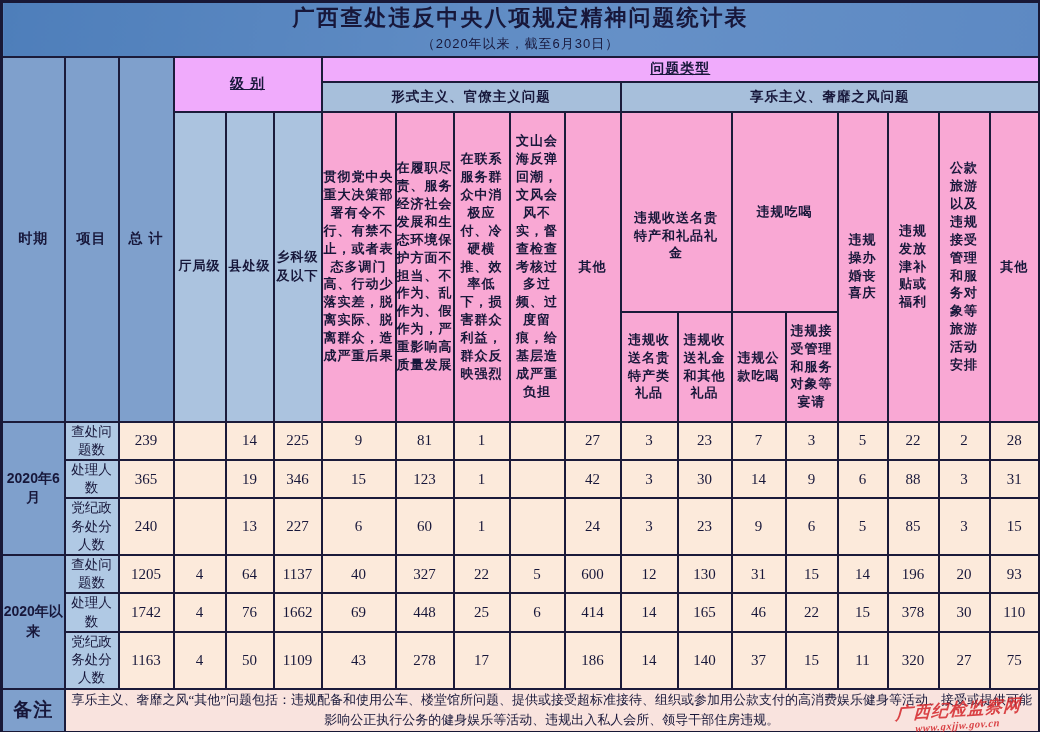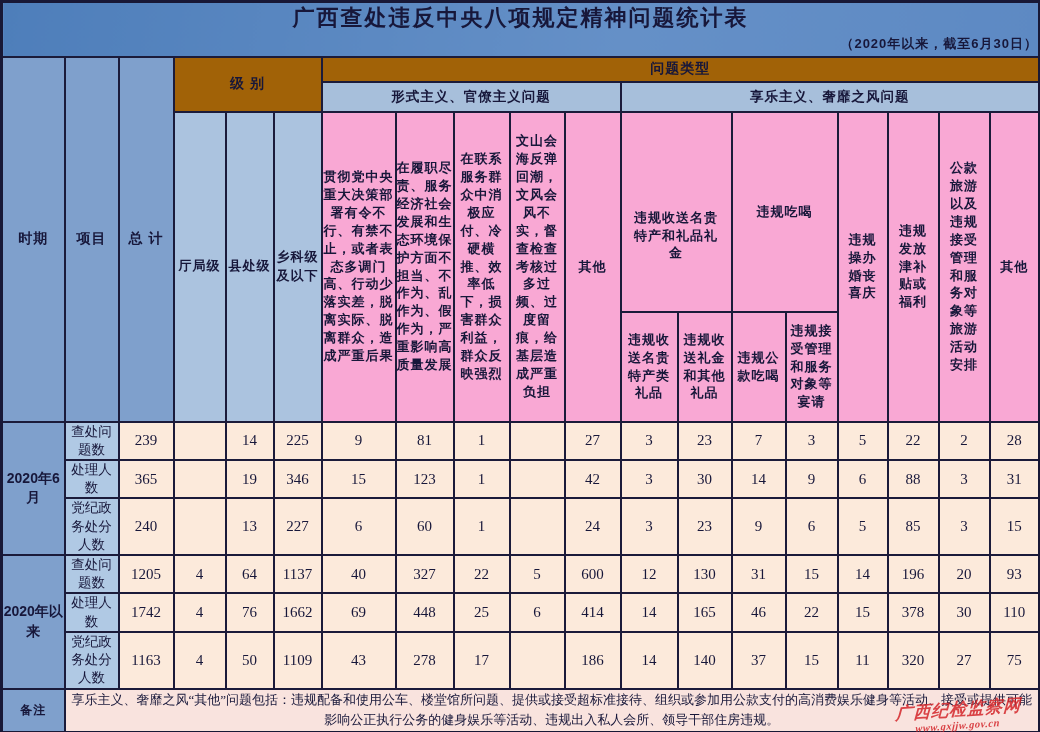--- a/index.html
+++ b/index.html
@@ -27,25 +27,25 @@
   }
   
   .t-title{
     background:linear-gradient(100deg,#4e7eba,#6590c7 60%,#5d89c3);
     color:#ffffff;
   }
   .t-title .big{
     font-size:22px;font-weight:bold;letter-spacing:2px;line-height:1.2;
   }
   .t-title .sub{
-    font-size:13px;font-weight:bold;letter-spacing:1px;margin-top:4px;text-align:right;
+    font-size:13px;font-weight:normal;letter-spacing:1px;margin-top:4px;
   }
   
   .h-dark{background:#7fa0cc;font-weight:bold;font-size:14px;letter-spacing:1px;}
-  .h-mid{background:#a16207;font-weight:bold;font-size:14px;letter-spacing:1px;}
+  .h-mid{background:#f0abfc;font-weight:bold;font-size:14px;letter-spacing:1px;text-decoration:underline;}
   .h-mid2{background:#a7bfdb;font-weight:bold;font-size:13.5px;letter-spacing:1px;}
   .h-sub{background:#abc3df;font-size:13px;letter-spacing:1px;line-height:1.4;padding:0 3px;}
   .h-light{
     background:#f9a8d4;
     font-family:"Liberation Serif", serif;
     font-size:13px;letter-spacing:1px;line-height:1.38;
     padding:2px 3px;
   }
   .nw2{display:inline-block;width:2.5em;}
   .nw3{display:inline-block;width:3.6em;}
@@ -269,21 +269,21 @@
       <td class="d">140</td>
       <td class="d">37</td>
       <td class="d">15</td>
       <td class="d">11</td>
       <td class="d">320</td>
       <td class="d">27</td>
       <td class="d">75</td>
     </tr>
 
     <tr style="height:40px">
-      <td class="h-dark" style="font-size:12px">备注</td>
+      <td class="h-dark" style="font-size:19px">备注</td>
       <td class="note-cell" colspan="18">享乐主义、奢靡之风“其他”问题包括：违规配备和使用公车、楼堂馆所问题、提供或接受超标准接待、组织或参加用公款支付的高消费娱乐健身等活动、接受或提供可能影响公正执行公务的健身娱乐等活动、违规出入私人会所、领导干部住房违规。</td>
     </tr>
 
   </tbody>
     </table>
 
   <div class="wm">
     <div class="l1">广西纪检监察网</div>
     <div class="l2">www.gxjjw.gov.cn</div>
   </div>

